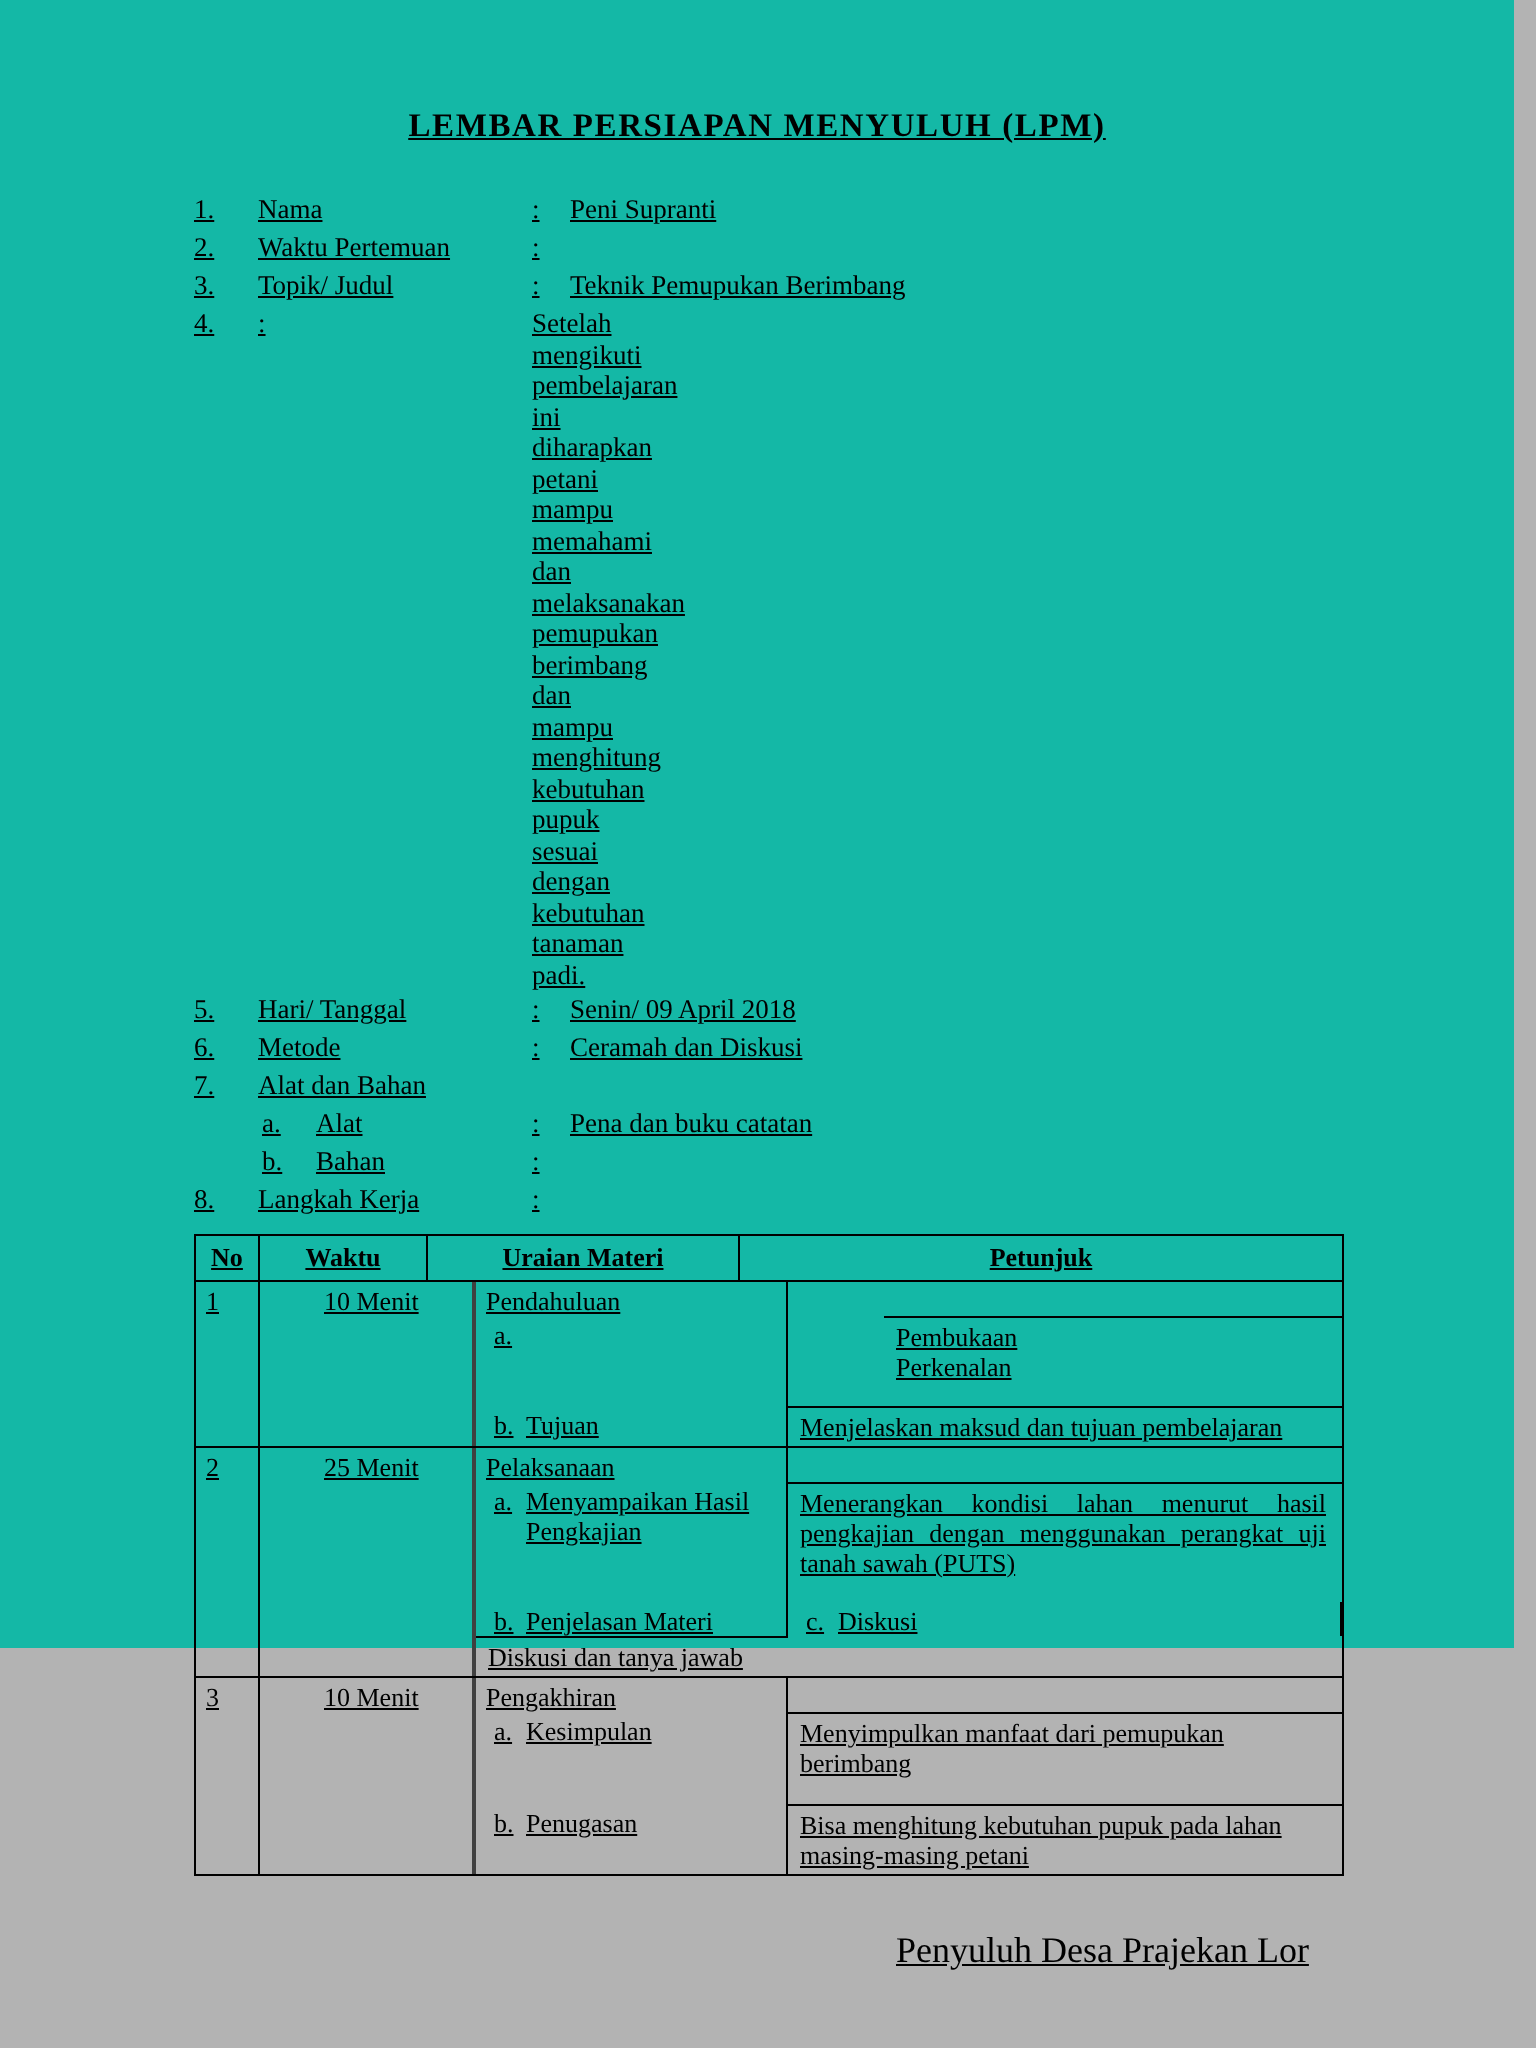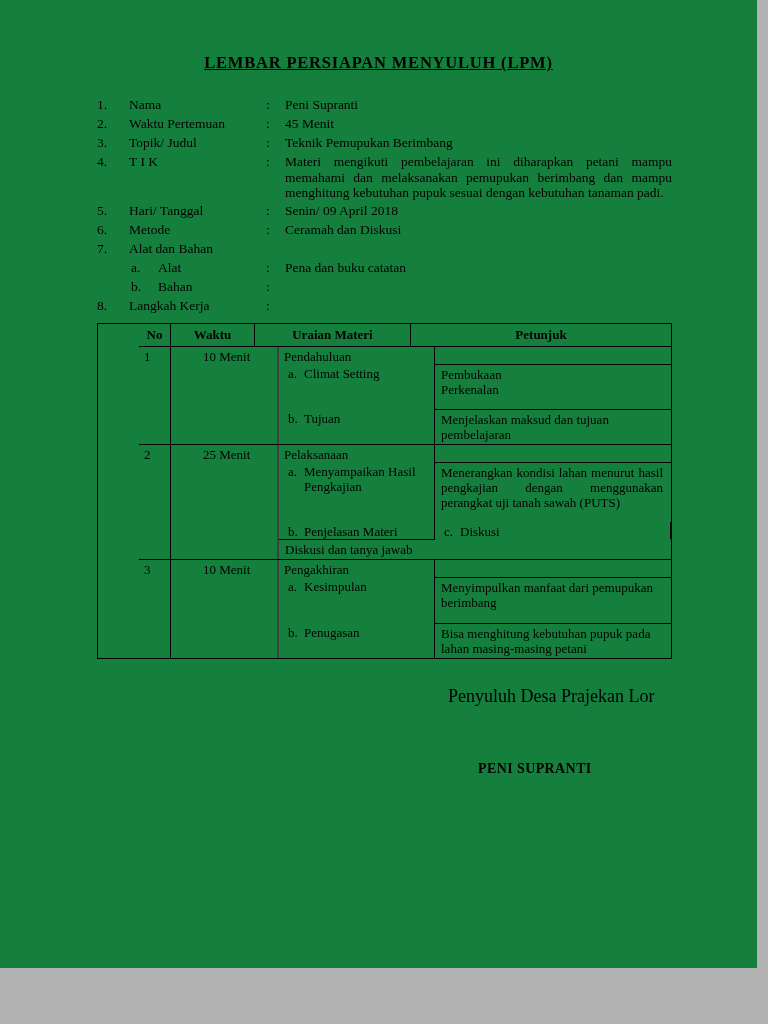--- a/index.html
+++ b/index.html
@@ -5,62 +5,63 @@
   * { margin:0; padding:0; box-sizing:border-box; }
   html,body { background:#9e9e9e; }
   .canvas {
     position:relative; width:768px; height:1024px;
     background:#b3b3b3; overflow:hidden;
     font-family:"Liberation Serif","DejaVu Serif",serif;
     color:#000;
   }
   .page {
     position:absolute; top:0; left:0;
-    width:757px; height:968px;
-    background:#15803d;
+    width:757px; height:824px;
+    background:#14b8a6;
+    text-decoration:underline;
   }
   
   .doc-title {
     padding-top:53px; text-align:center;
     font-size:16.5px; font-weight:bold; line-height:20px;
     letter-spacing:0.8px;
   }
   .doc-title span { text-decoration:underline; }
   
   .info-list { margin:22px 0 0 97px; width:575px; font-size:13.5px; line-height:19px; }
   .info-row { display:grid; grid-template-columns:32px 137px 19px 1fr; }
   .info-num { }
   .info-label { }
   .info-colon { }
   .info-value { }
   .info-value.justify { text-align:justify; line-height:15.5px; padding-top:2px; }
   .sub-wrap { display:flex; }
   .sub-letter { width:29px; padding-left:2px; flex:none; }
   
-  .lpm-table { margin:8px 0 0 97px; width:575px; border:1px solid #000; font-size:13px; line-height:15px;padding-left:41px; }
+  .lpm-table { margin:8px 0 0 97px; width:575px; border:1px solid #000; font-size:13px; line-height:15px; }
   .t-header { display:flex; font-weight:bold; text-align:center; border-bottom:1px solid #000; }
   .t-header > div { padding:3px 0 4px 0; }
   .h-no { width:32px; border-right:1px solid #000; }
   .h-waktu { width:84px; border-right:1px solid #000; }
   .h-uraian { width:156px; border-right:1px solid #000; }
   .h-petunjuk { flex:1; }
   .t-row { display:flex; }
   .t-row + .t-row { border-top:1px solid #000; }
   .c-no { width:32px; border-right:1px solid #000; padding:2px 0 0 5px; }
   .c-waktu { width:84px; border-right:2px solid #404040; padding:2px 0 0 8px;margin-left:24px; }
   .c-main { flex:1; display:grid; grid-template-columns:156px 1fr; }
   .u-cell { border-right:1px solid #000; }
   .u-head { padding:2px 0 0 5px; }
   .u-item { display:flex; padding:2px 0 0 9px; }
   .letter { width:16px; flex:none; }
   .u-text { flex:1; padding-right:4px; }
   .p-cell { padding:2px 8px 2px 6px; white-space:pre-line; }
   .p-top { border-top:1px solid #000; }
   .just { text-align:justify; }
-  .mh45 { min-height:45px; }
+  .mh45 { min-height:45px;margin-left:48px; }
   .mh60 { min-height:60px; }
   .mh46 { min-height:46px; }
   .mh28 { min-height:28px; }
   
   .sig-role { margin:28px 0 0 448px; font-size:18px; line-height:19px; }
   .sig-name { margin:53px 0 0 478px; font-size:14px; line-height:19px; font-weight:bold; letter-spacing:0.4px; }
 </style>
 </head>
 <body>
 
@@ -77,35 +78,33 @@
         <div class="info-num">1.</div>
         <div class="info-label">Nama</div>
         <div class="info-colon">:</div>
         <div class="info-value">Peni Supranti</div>
       </div>
 
       <div class="info-row">
         <div class="info-num">2.</div>
         <div class="info-label">Waktu Pertemuan</div>
         <div class="info-colon">:</div>
-        <div class="info-value">45 Menit</div>
       </div>
 
       <div class="info-row">
         <div class="info-num">3.</div>
         <div class="info-label">Topik/ Judul</div>
         <div class="info-colon">:</div>
         <div class="info-value">Teknik Pemupukan Berimbang</div>
       </div>
 
       <div class="info-row">
         <div class="info-num">4.</div>
-        <div class="info-label">T I K</div>
-        <div class="info-colon">:</div>
-        <div class="info-value justify">Materi mengikuti pembelajaran ini diharapkan petani mampu memahami dan melaksanakan pemupukan berimbang dan mampu menghitung kebutuhan pupuk sesuai dengan kebutuhan tanaman padi.</div>
+        <div class="info-colon">:</div>
+        <div class="info-value justify">Setelah mengikuti pembelajaran ini diharapkan petani mampu memahami dan melaksanakan pemupukan berimbang dan mampu menghitung kebutuhan pupuk sesuai dengan kebutuhan tanaman padi.</div>
       </div>
 
       <div class="info-row">
         <div class="info-num">5.</div>
         <div class="info-label">Hari/ Tanggal</div>
         <div class="info-colon">:</div>
         <div class="info-value">Senin/ 09 April 2018</div>
       </div>
 
       <div class="info-row">
@@ -161,21 +160,20 @@
 
       <div class="t-row">
         <div class="c-no">1</div>
         <div class="c-waktu">10 Menit</div>
         <div class="c-main">
           <div class="u-cell u-head">Pendahuluan</div>
           <div class="p-cell"></div>
 
           <div class="u-cell u-item">
             <span class="letter">a.</span>
-            <span class="u-text">Climat Setting</span>
           </div>
           <div class="p-cell p-top mh45">Pembukaan
 Perkenalan</div>
 
           <div class="u-cell u-item">
             <span class="letter">b.</span>
             <span class="u-text">Tujuan</span>
           </div>
           <div class="p-cell p-top">Menjelaskan maksud dan tujuan pembelajaran</div>
         </div>

